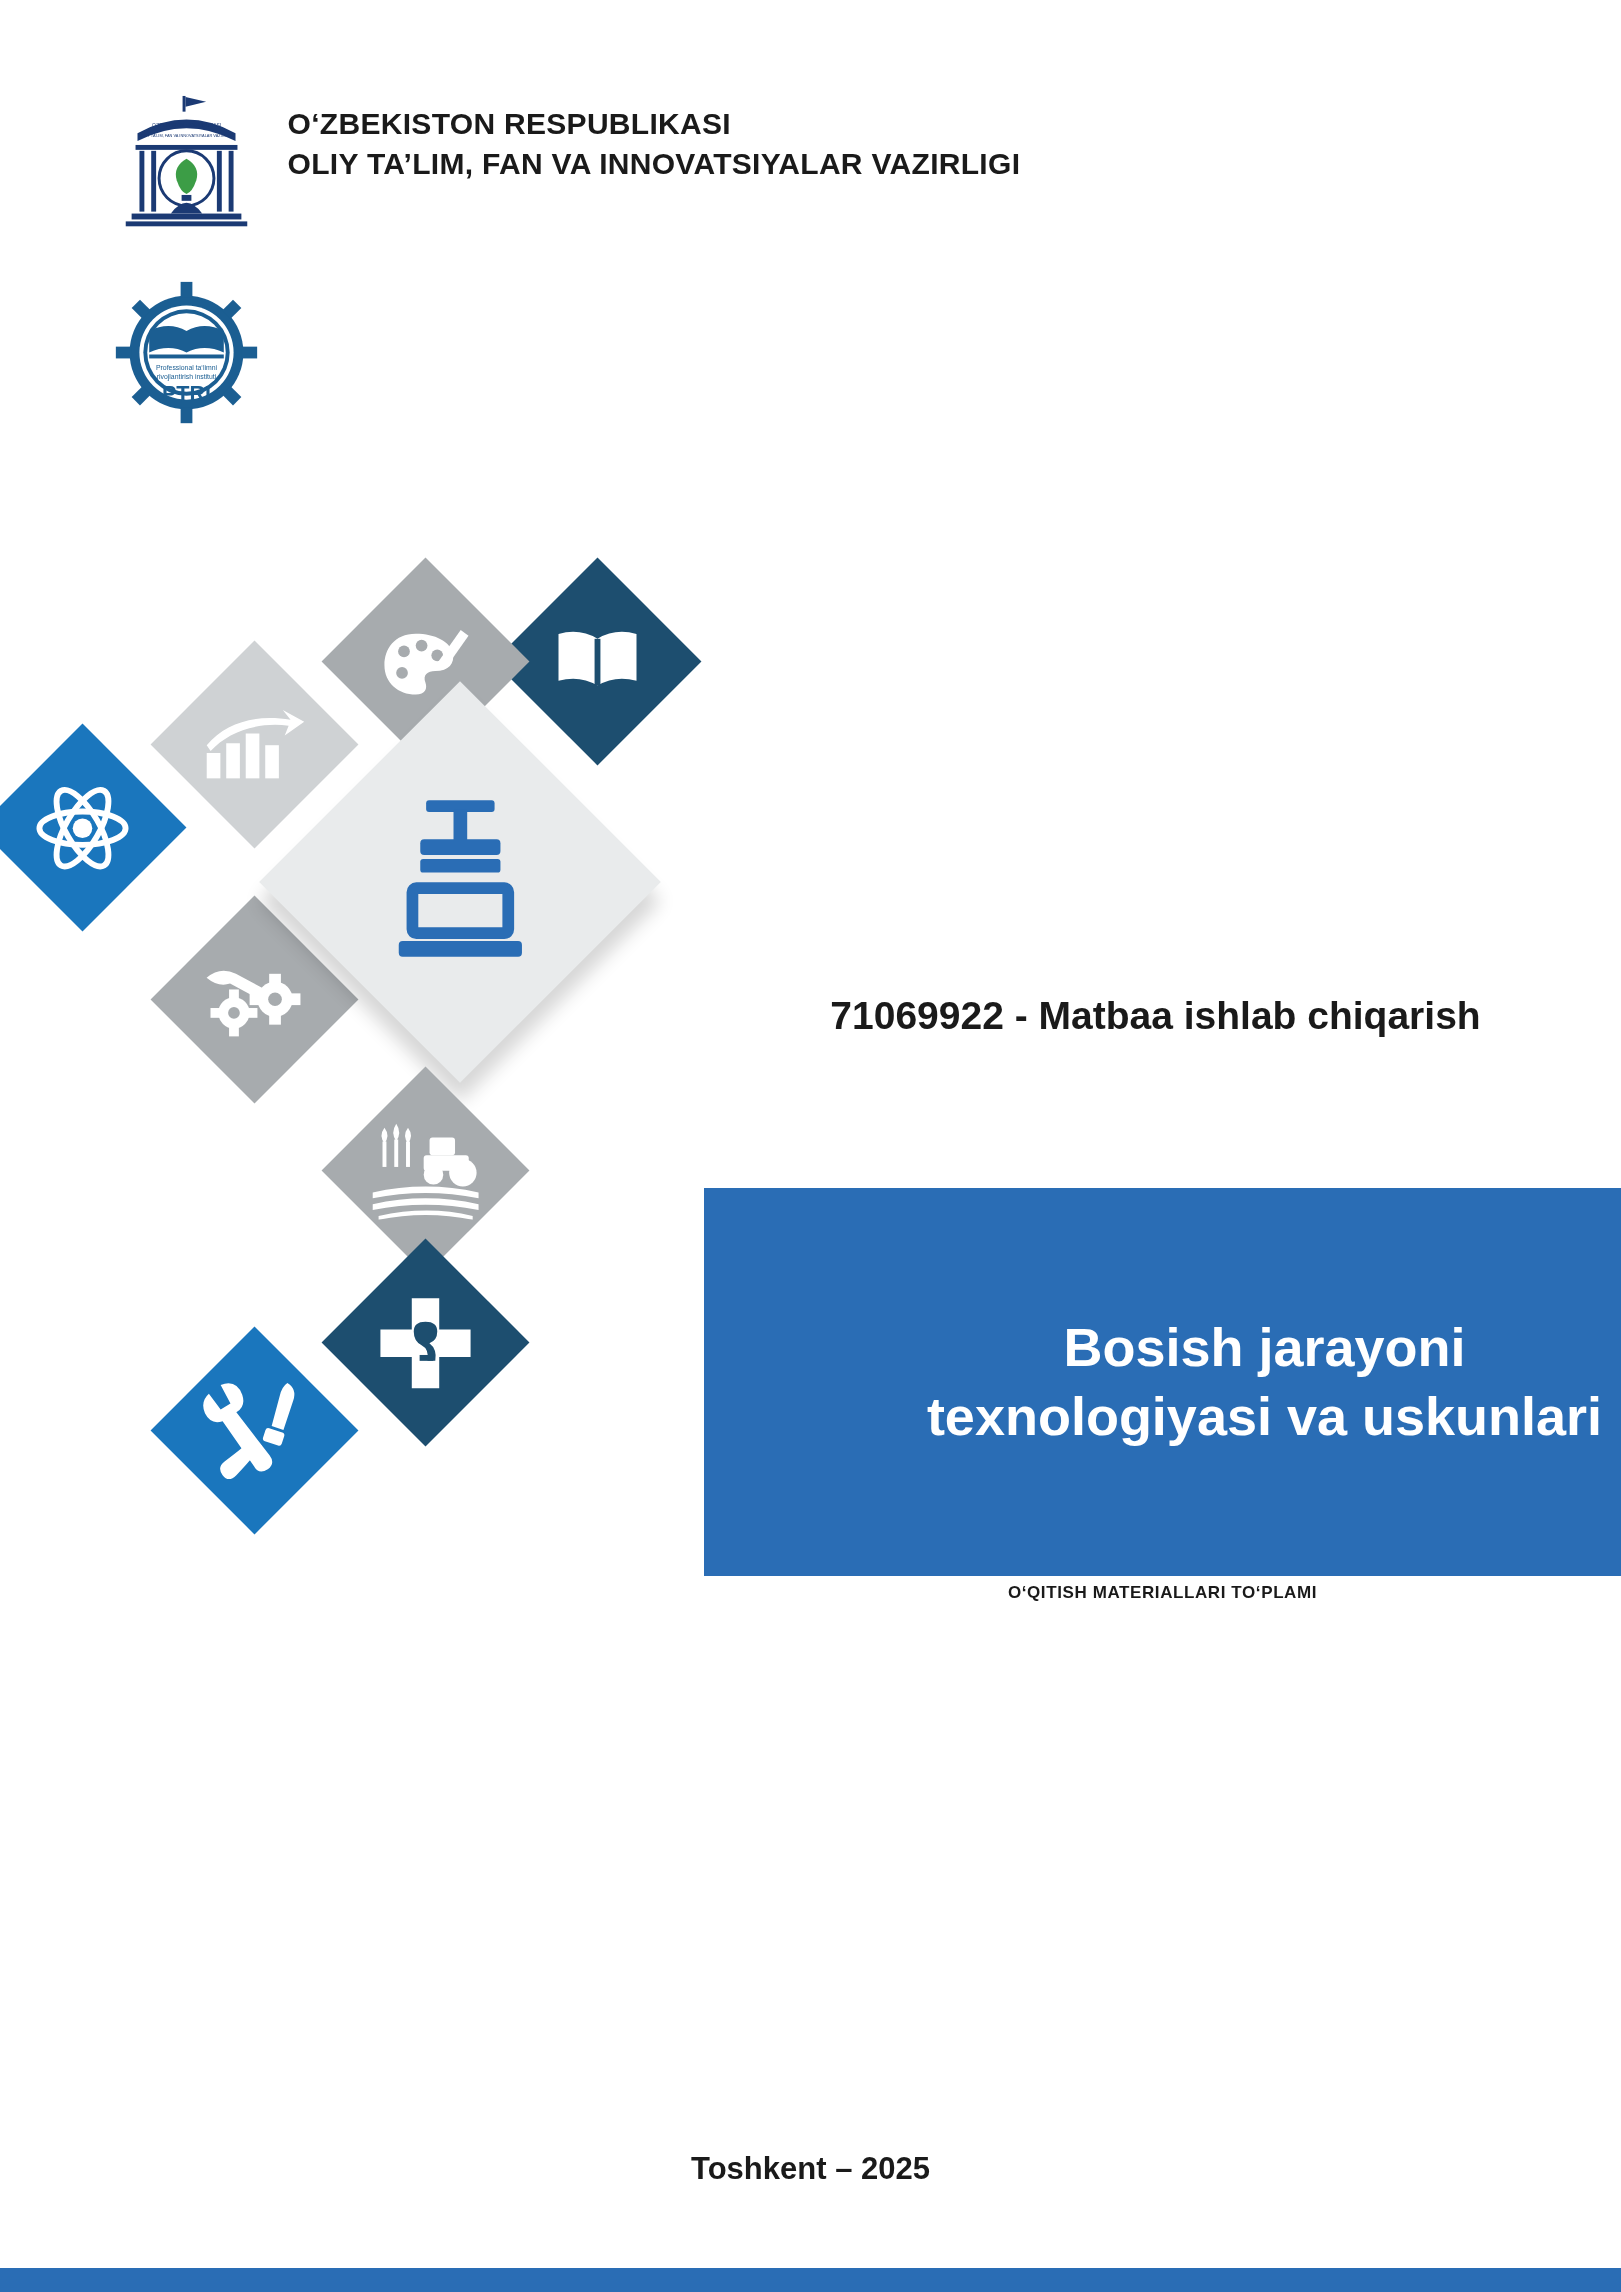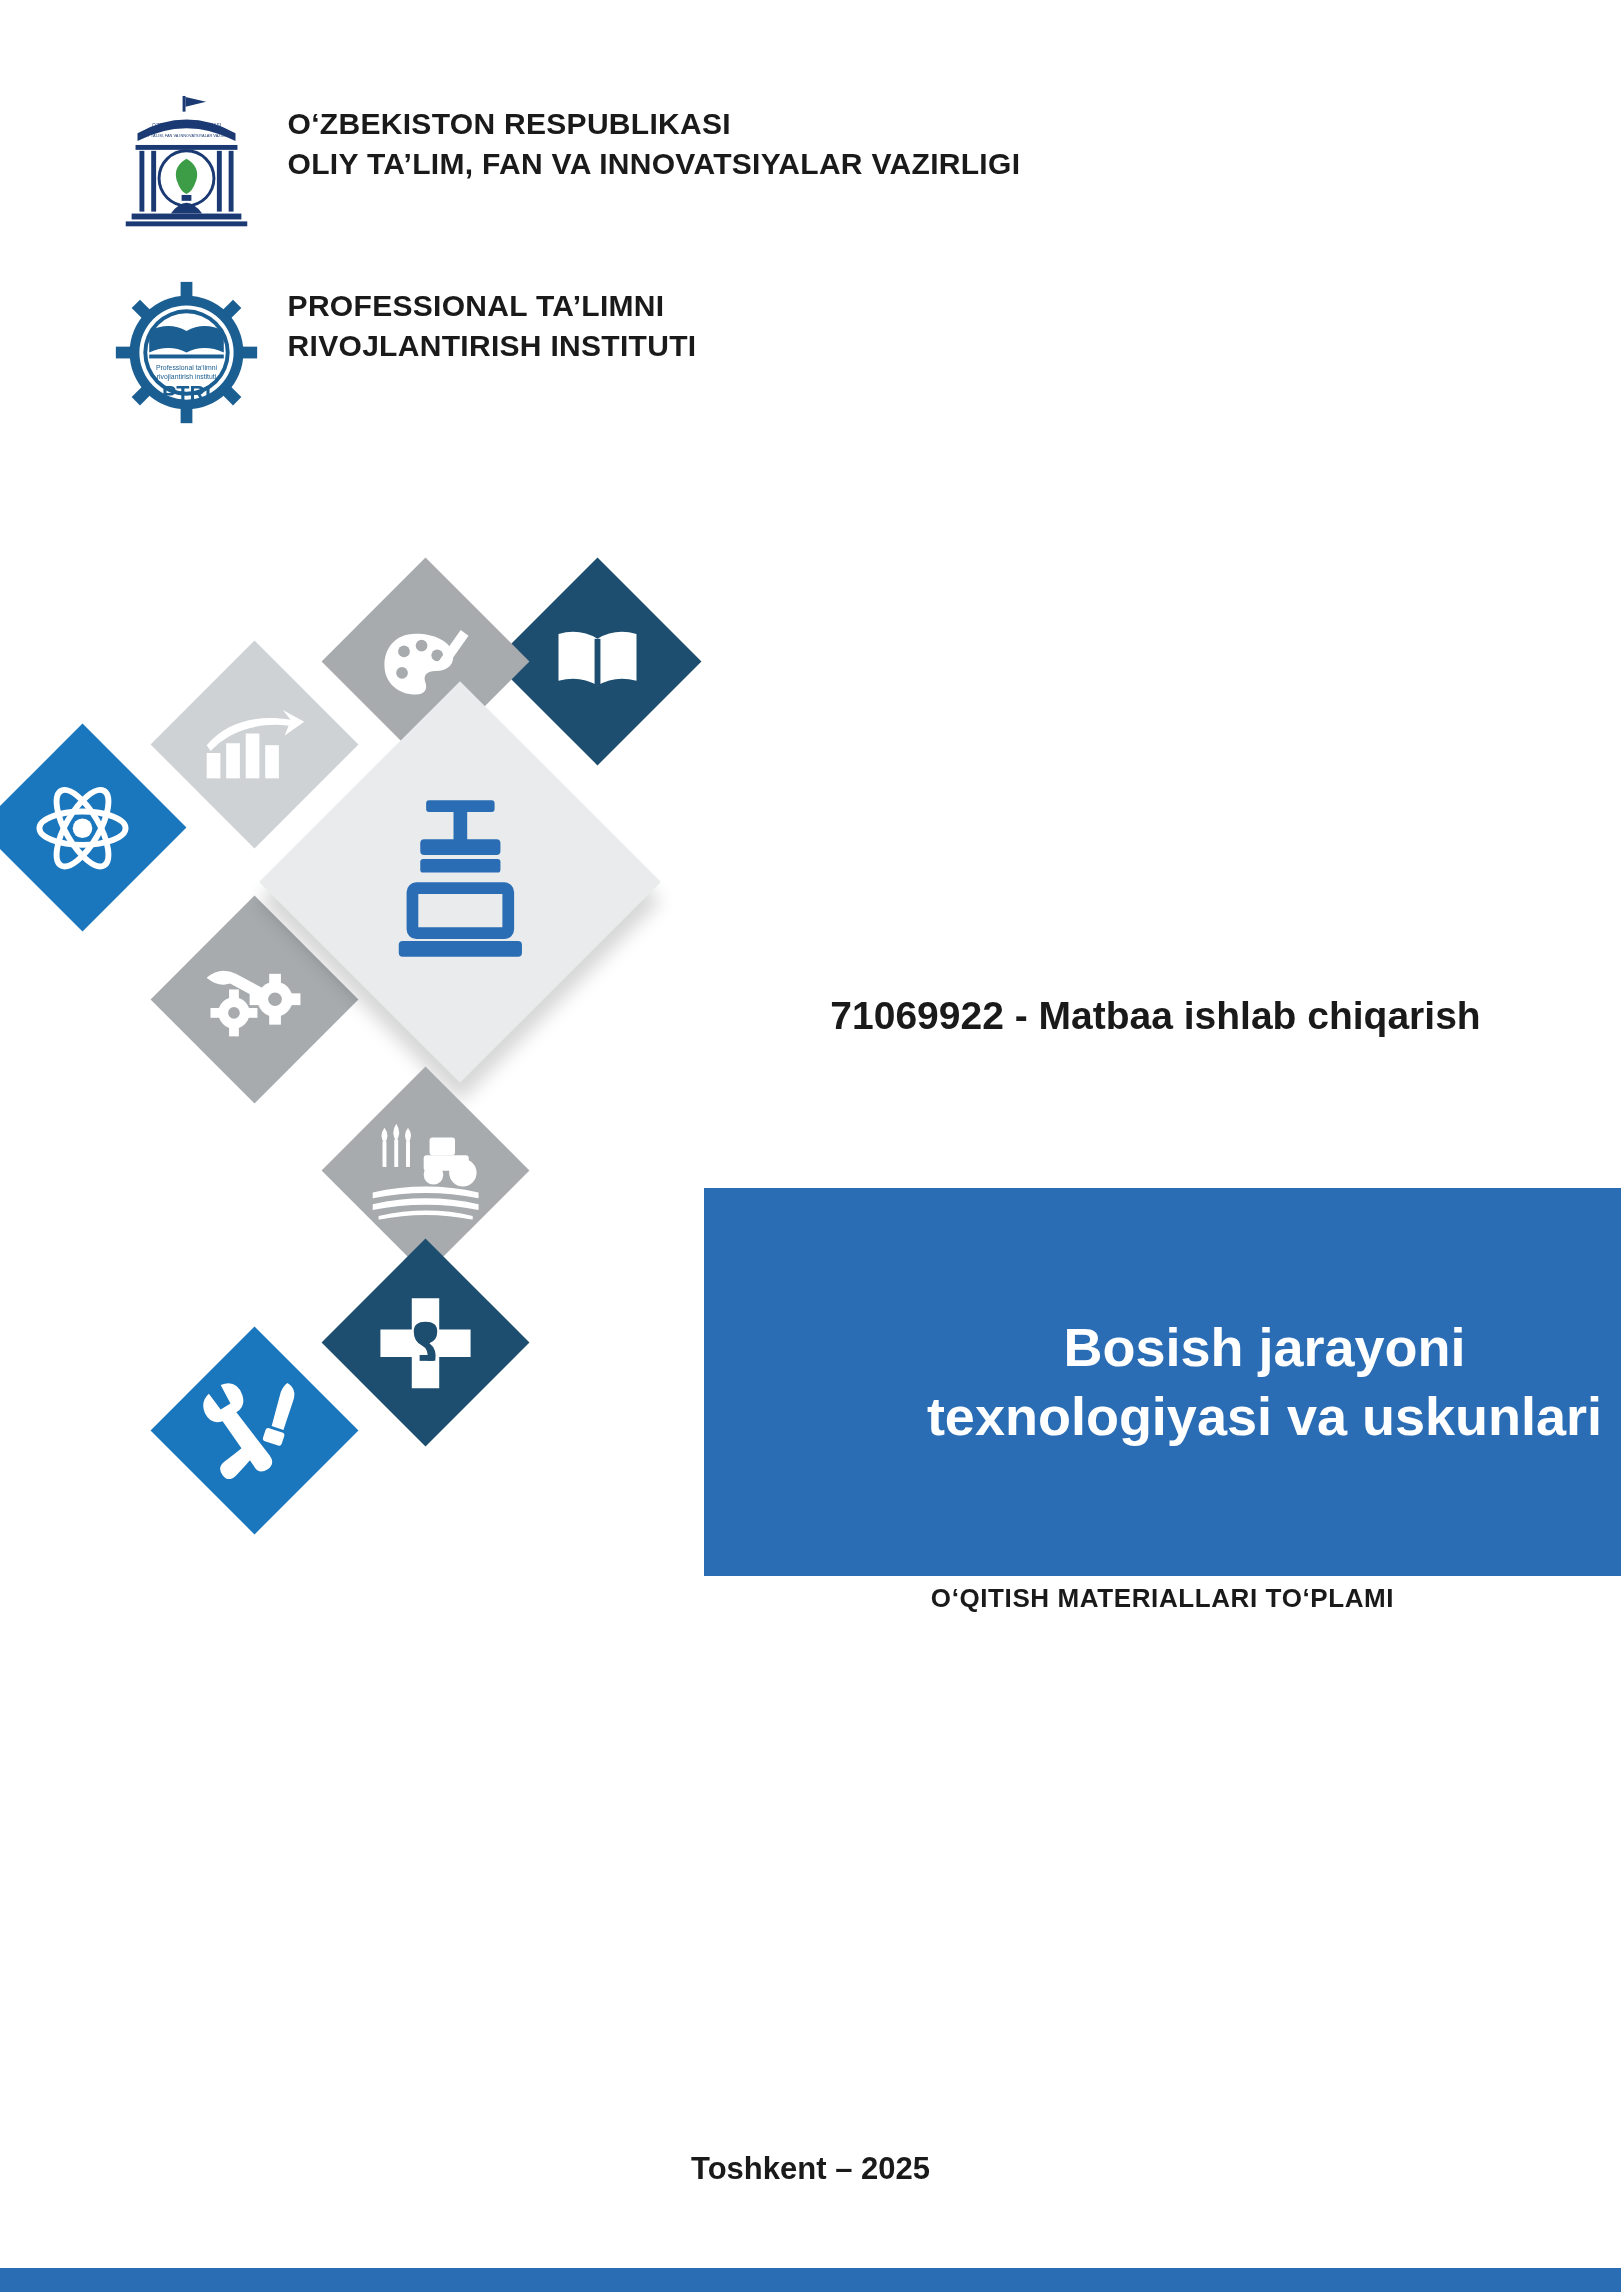--- a/index.html
+++ b/index.html
@@ -121,21 +121,21 @@
     padding-left: 176px;
     box-sizing: border-box;
     margin-left: 28px;
   }
   .subtitle {
     position: absolute;
     left: 704px;
     top: 1583px;
     width: 917px;
     text-align: center;
-    font-size: 26px;
+    font-size: 17px;
     font-weight: bold;
     letter-spacing: 0.6px;
     color: #1a1a1a;
   }
 
   
   .place-year {
     position: absolute;
     left: 0;
     top: 2151px;
@@ -218,24 +218,20 @@
         <circle cx="80" cy="78" r="44" fill="#1b5e92"></circle>
         <circle cx="80" cy="78" r="40" fill="#ffffff"></circle>
 
         <path d="M42 56 q20 -10 38 0 q18 -10 38 0 l0 22 q-20 -9 -38 0 q-18 -9 -38 0 z" fill="#1b5e92"></path>
         <rect x="42" y="80" width="76" height="4" fill="#1b5e92"></rect>
         <text x="80" y="96" font-size="7" fill="#1b5e92" text-anchor="middle" font-family="'Liberation Sans',sans-serif">Professional ta‘limni</text>
         <text x="80" y="105" font-size="7" fill="#1b5e92" text-anchor="middle" font-family="'Liberation Sans',sans-serif">rivojlantirish instituti</text>
         <text x="80" y="127" font-size="22" font-weight="bold" fill="#1b5e92" text-anchor="middle" font-family="'Liberation Sans',sans-serif">PTRI</text>
       </svg>
     </div>
-    <div class="logo-text">
-      <span>PROFESSIONAL TA’LIMNI</span>
-      <span class="l2">RIVOJLANTIRISH INSTITUTI</span>
-    </div>
   </div>
 </div>
 
 <div class="mosaic">
 
   <div class="dia c-dark" style="left:495px; top:-29px;">
     <span class="gly">
       <svg class="icon" width="98" height="78" viewBox="0 0 100 80">
         <path d="M50 16 q-18 -11 -40 -5 l0 48 q22 -6 40 5 z" fill="#ffffff"></path>
         <path d="M50 16 q18 -11 40 -5 l0 48 q-22 -6 -40 5 z" fill="#ffffff"></path>

